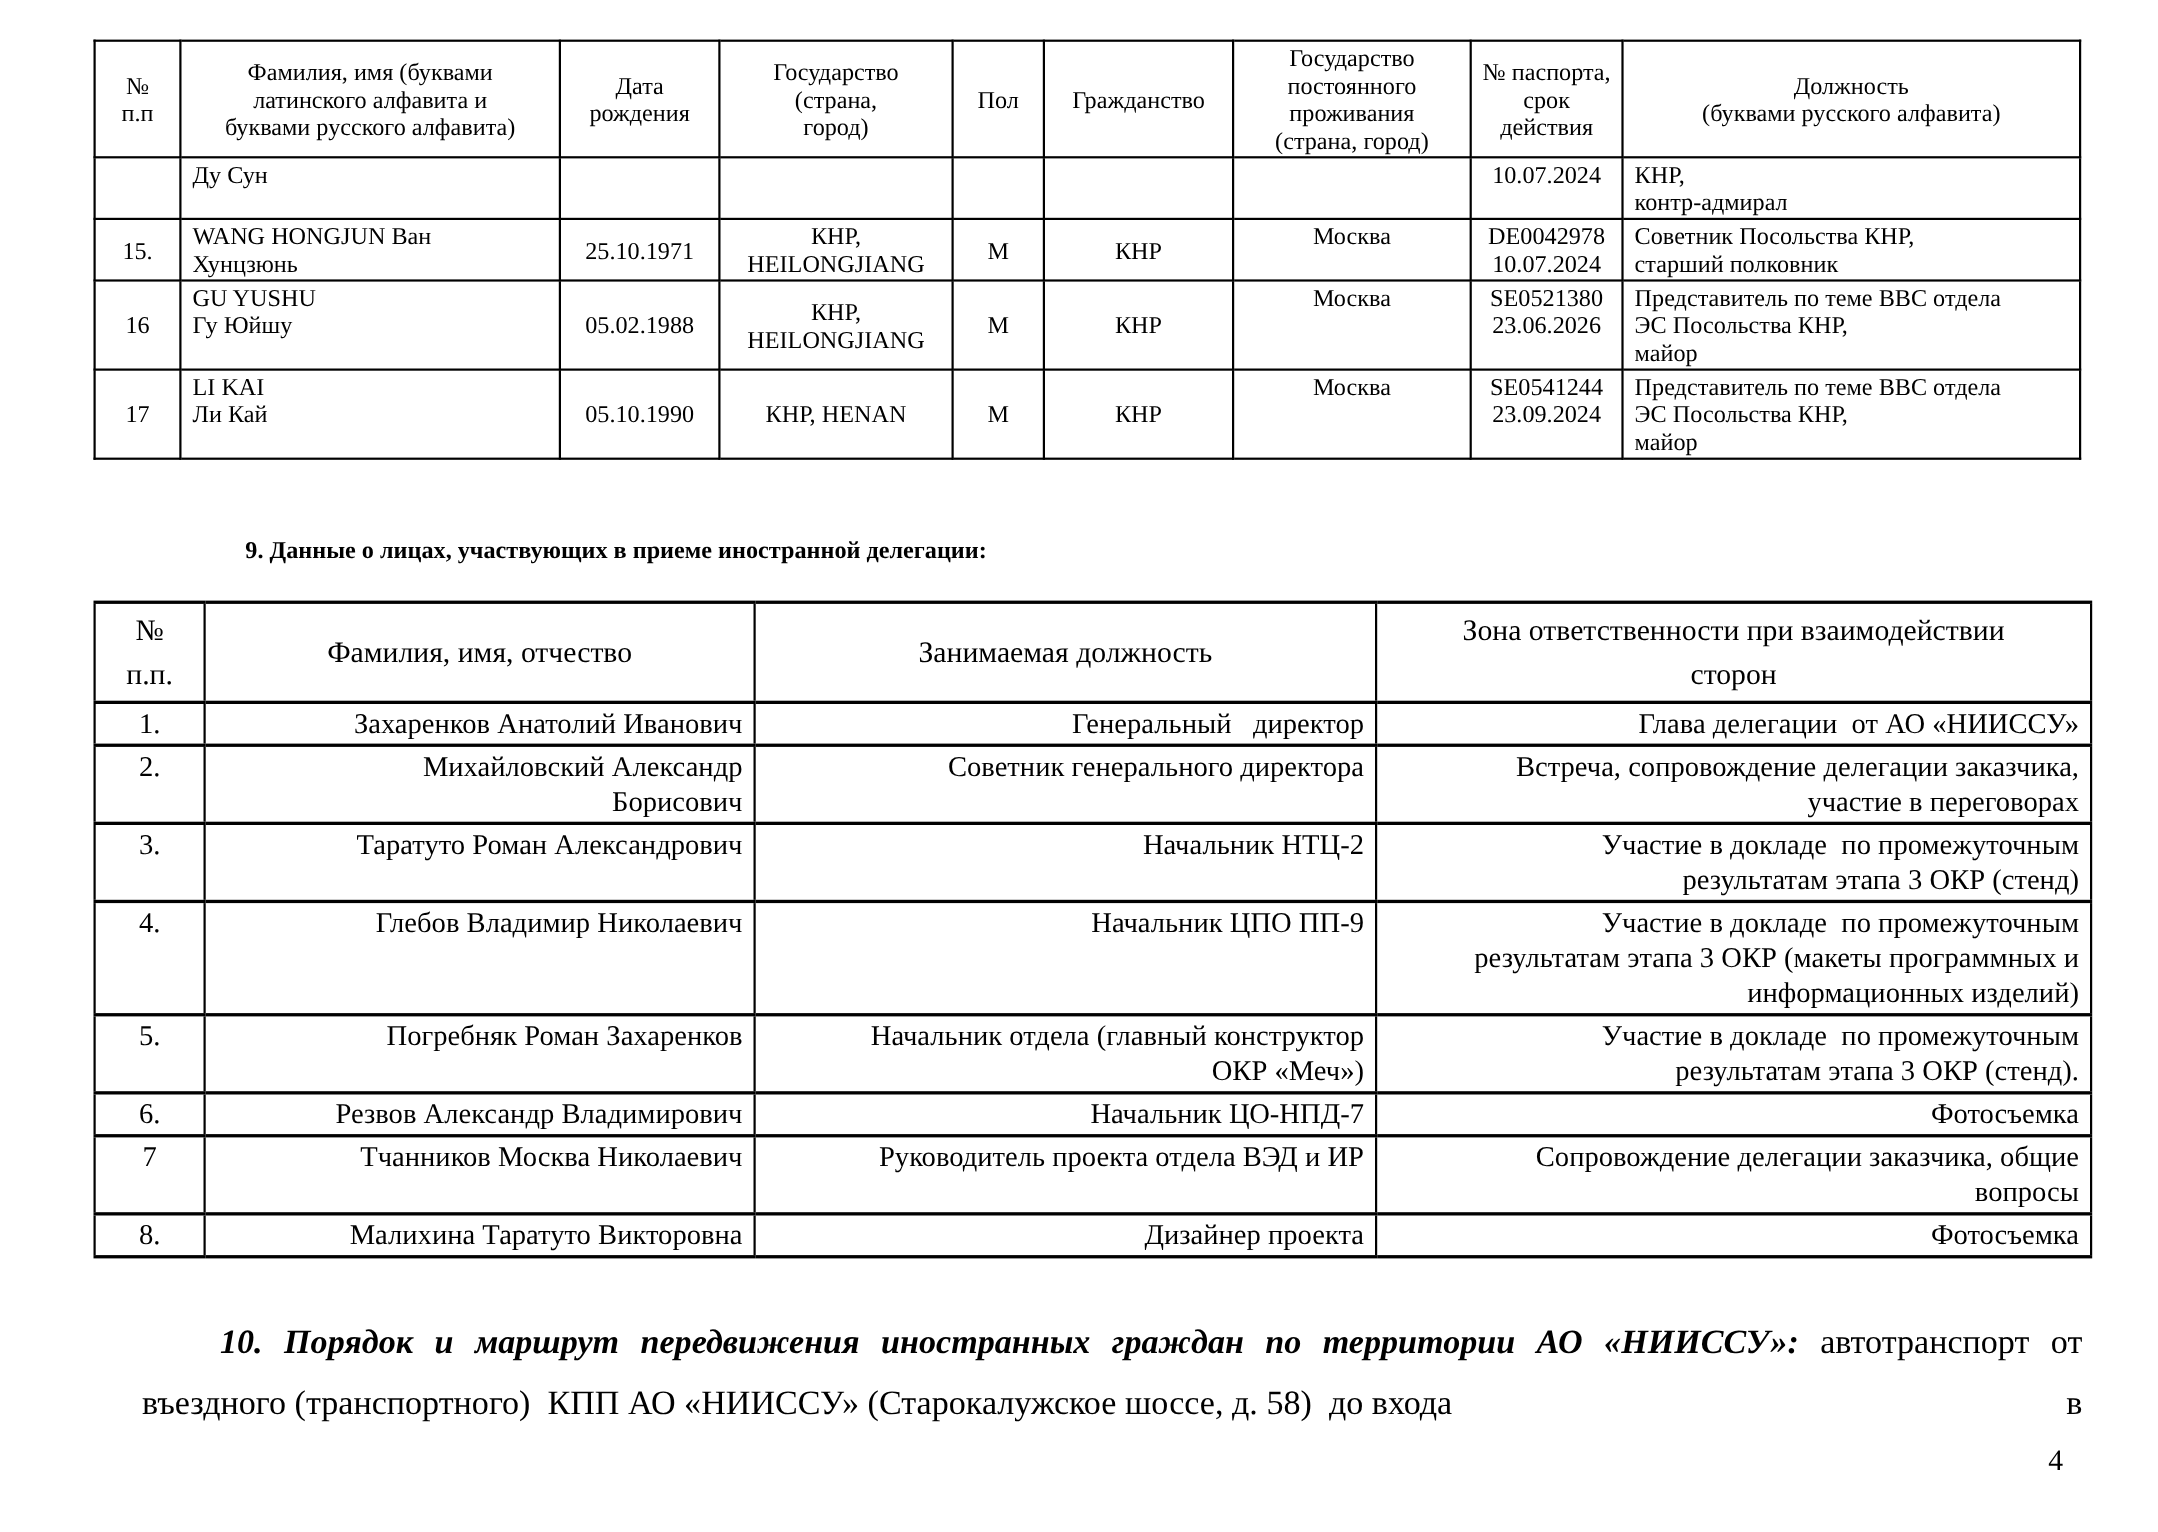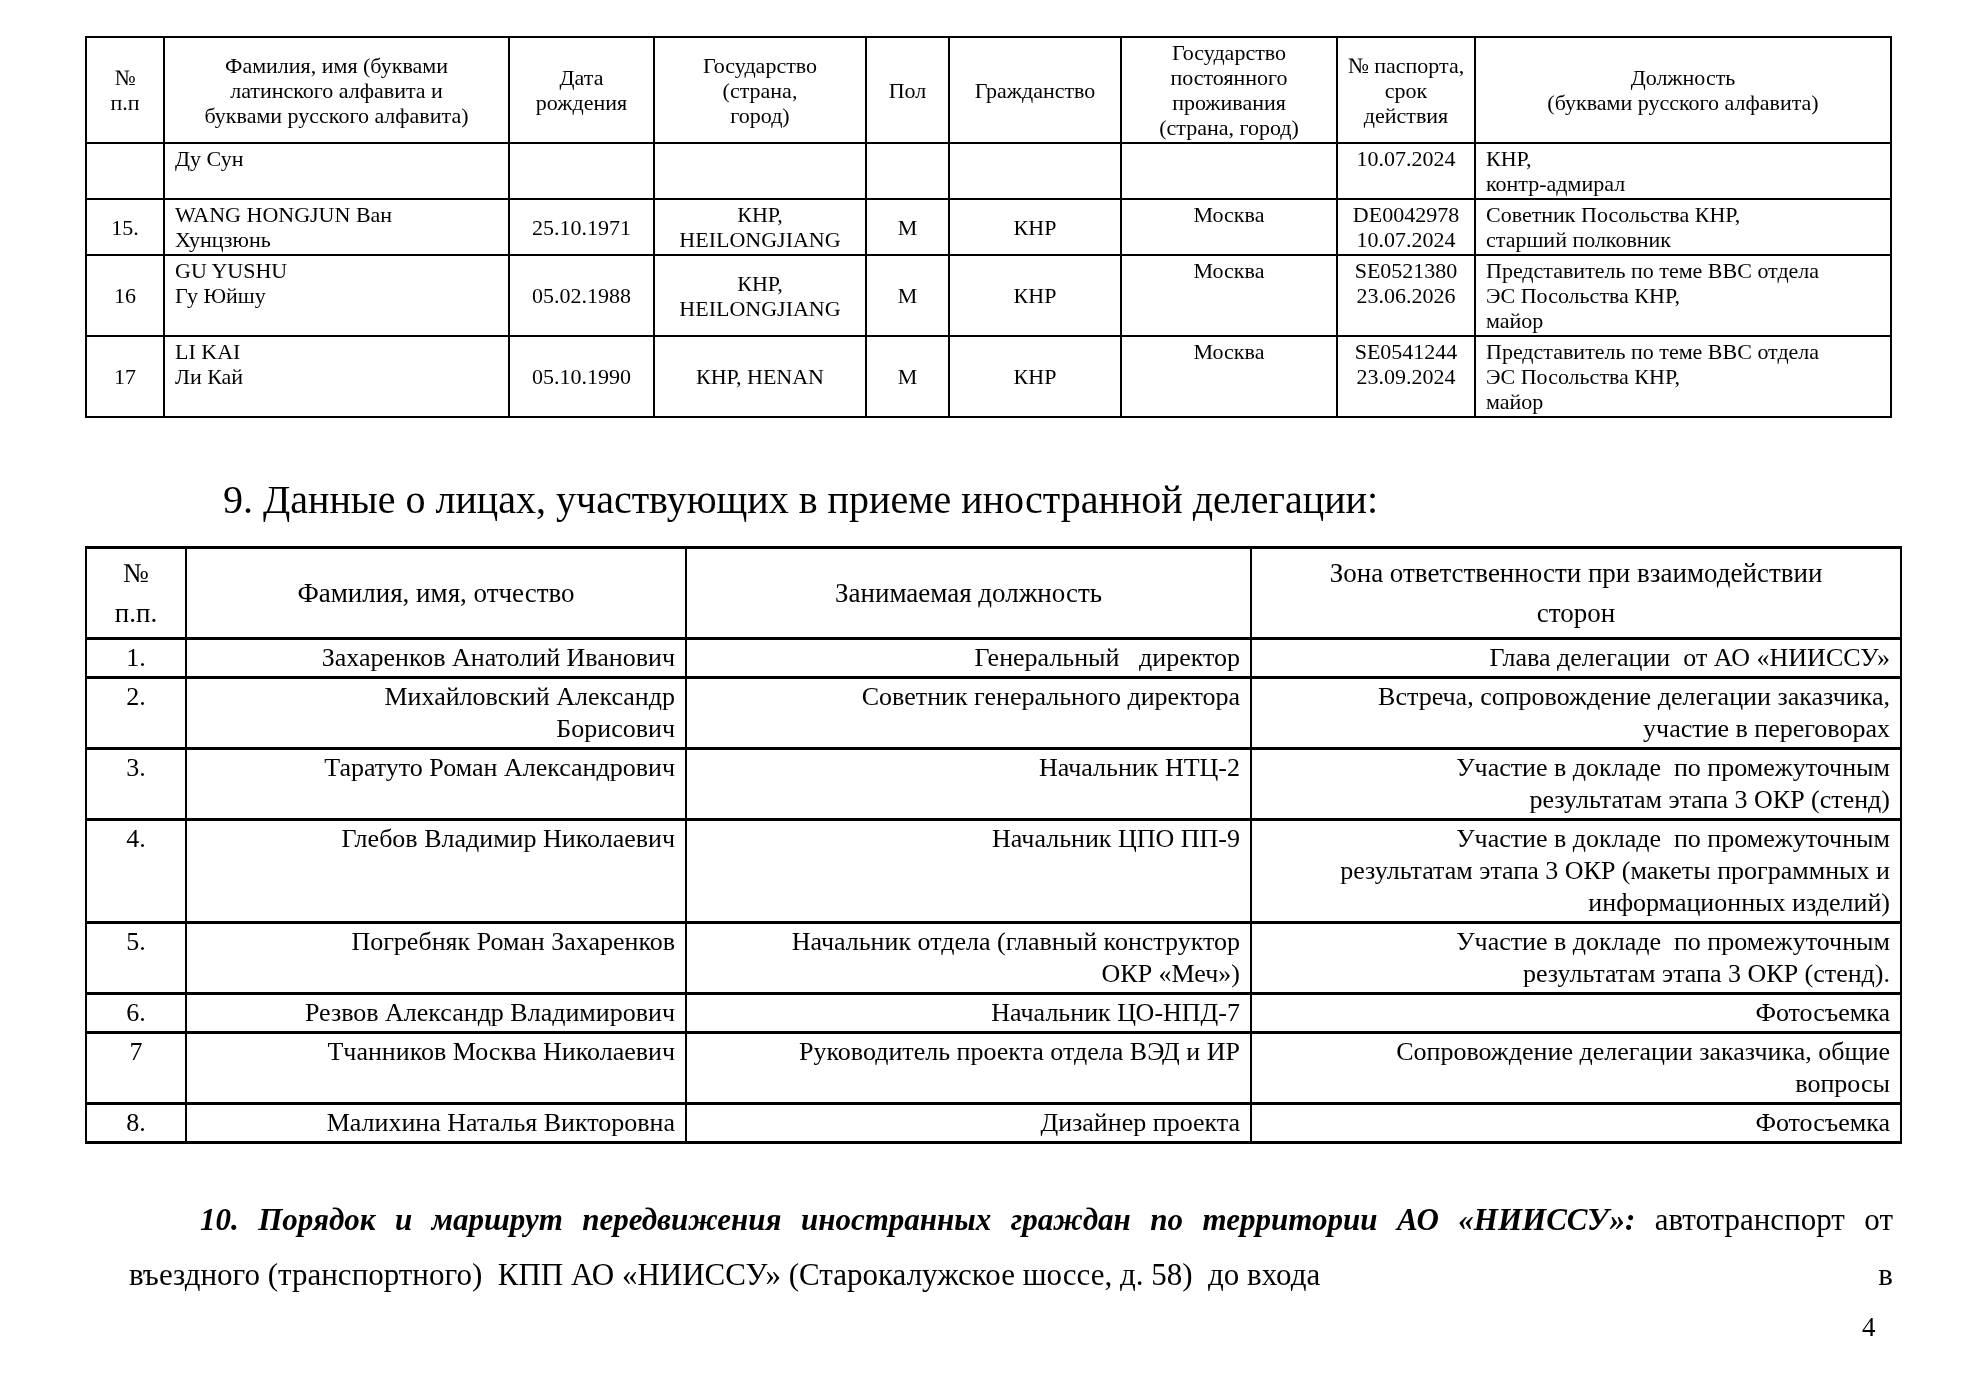--- a/index.html
+++ b/index.html
@@ -17,21 +17,21 @@
   table.t1 tr.r16{height:76px;}
   table.t1 tr.r17{height:74px;}
   .c-num{text-align:center;vertical-align:middle;}
   .c-name{text-align:left;vertical-align:top;padding-left:10px !important;}
   .c-birth,.c-state,.c-sex,.c-cit{text-align:center;vertical-align:middle;margin-top:16px;}
   .c-res,.c-pass{text-align:center;vertical-align:top;border-radius:27px;}
   .c-pos{text-align:left;vertical-align:top;padding-left:10px !important;}
 
   
   .h9{margin:62px 0 0 85px;width:1808px;text-indent:138px;
-      font-weight:normal;font-size:40px;line-height:40px;}
+      font-weight:bold;font-size:22px;line-height:40px;}
 
   
   table.t2{margin:26px 0 0 85px;border-collapse:collapse;table-layout:fixed;width:1815px;}
   table.t2 th{border-left:2px solid #000;border-right:2px solid #000;
       border-top:3px solid #000;border-bottom:3px solid #000;
       font-weight:normal;font-size:27px;line-height:40px;text-align:center;
       vertical-align:middle;white-space:pre-wrap;padding:2px 6px;height:84px;}
   table.t2 td{border-left:2px solid #000;border-right:2px solid #000;
       border-top:3px solid #000;border-bottom:3px solid #000;
       font-size:26px;line-height:32px;padding:2px 10px;white-space:pre-wrap;
@@ -217,21 +217,21 @@
       </tr>
       <tr>
         <td class="c2-num">7</td>
         <td>Тчанников Москва Николаевич</td>
         <td>Руководитель проекта отдела ВЭД и ИР</td>
         <td>Сопровождение делегации заказчика, общие
 вопросы</td>
       </tr>
       <tr>
         <td class="c2-num">8.</td>
-        <td>Малихина Наталья Викторовна</td>
+        <td>Малихина Таратуто Викторовна</td>
         <td>Дизайнер проекта</td>
         <td>Фотосъемка</td>
       </tr>
     </tbody>
   </table>
 
   <div class="p10">
     <div class="p10-line1"><span class="bold">10. Порядок и маршрут передвижения иностранных граждан по территории АО «НИИССУ»:</span><span> автотранспорт от</span></div>
     <div class="p10-line2">
         <span class="lead">въездного (транспортного)  КПП АО «НИИССУ» (Старокалужское шоссе, д. 58)  до входа</span>

